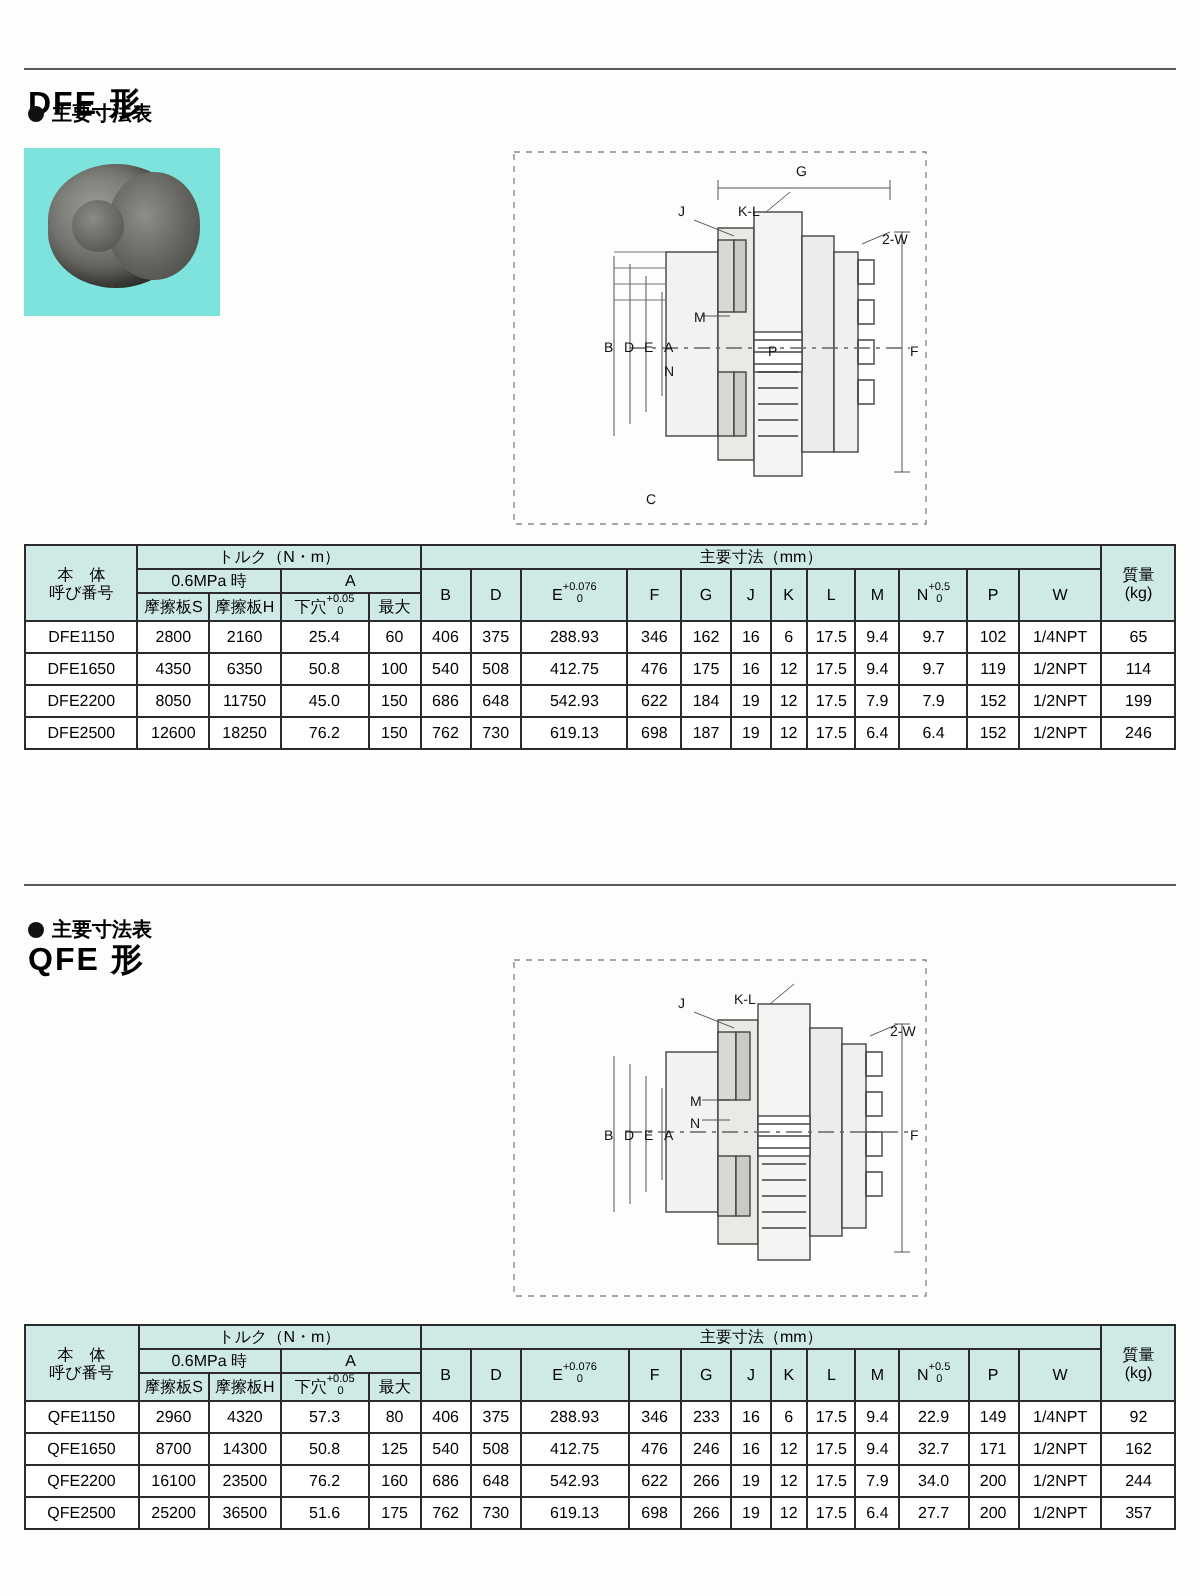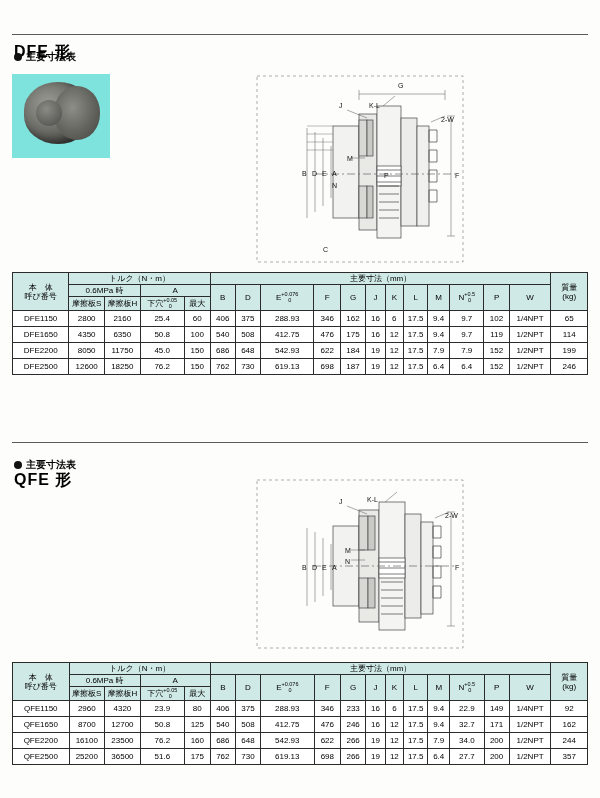--- a/index.html
+++ b/index.html
@@ -438,40 +438,40 @@
             </span>
         </th>
         <th style="width:26px;">最大</th>
       </tr>
     </thead>
     <tbody>
       <tr>
         <td class="name">QFE1150</td>
         <td>2960</td>
         <td>4320</td>
-        <td>23.9</td>
+        <td>57.3</td>
         <td>80</td>
         <td>406</td>
         <td>375</td>
         <td>288.93</td>
         <td>346</td>
         <td>233</td>
         <td>16</td>
         <td>6</td>
         <td>17.5</td>
         <td>9.4</td>
         <td>22.9</td>
         <td>149</td>
         <td>1/4NPT</td>
         <td>92</td>
       </tr>
       <tr>
         <td class="name">QFE1650</td>
         <td>8700</td>
-        <td>12700</td>
+        <td>14300</td>
         <td>50.8</td>
         <td>125</td>
         <td>540</td>
         <td>508</td>
         <td>412.75</td>
         <td>476</td>
         <td>246</td>
         <td>16</td>
         <td>12</td>
         <td>17.5</td>

